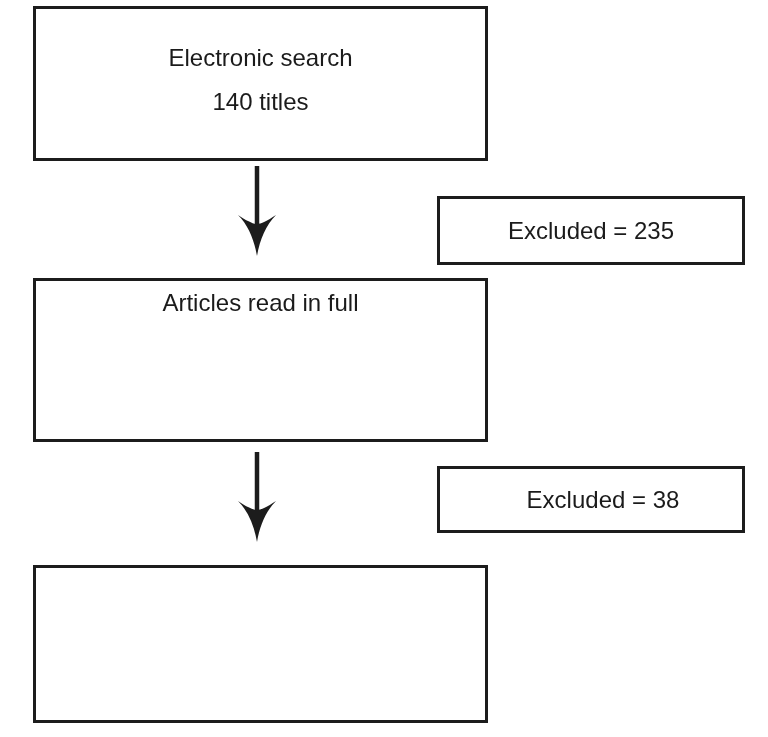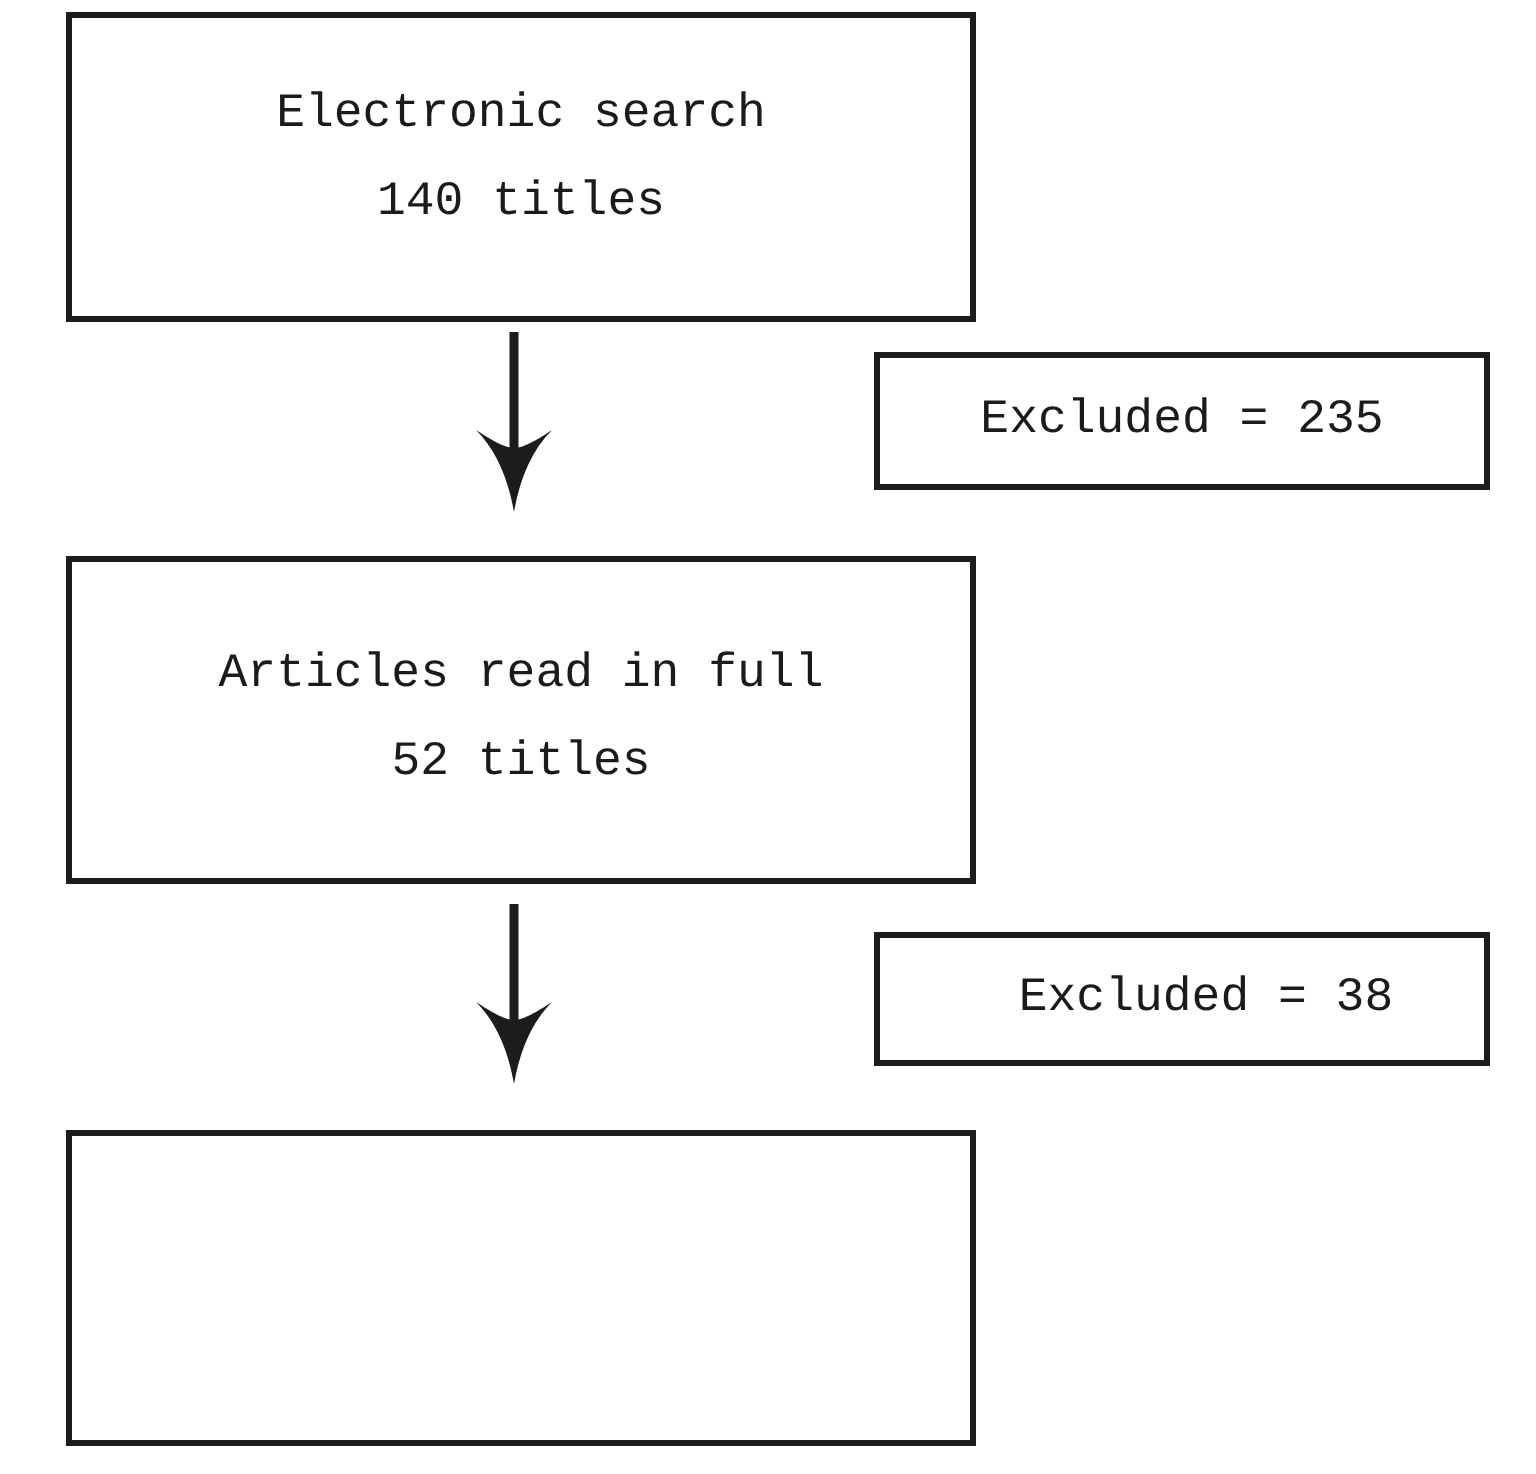--- a/index.html
+++ b/index.html
@@ -5,21 +5,21 @@
   html, body {
     margin: 0;
     padding: 0;
     background: #ffffff;
   }
   .canvas {
     position: relative;
     width: 768px;
     height: 737px;
     background: #ffffff;
-    font-family: Liberation Mono, monospace;
+    font-family: Liberation Sans, sans-serif;
     color: #1b1b1b;
     overflow: hidden;
   }
   .node-box {
     position: absolute;
     box-sizing: border-box;
     border: 3px solid #1c1c1c;
     background: #ffffff;
     display: flex;
     flex-direction: column;
@@ -27,29 +27,29 @@
     justify-content: center;
     text-align: center;
     font-size: 24px;
     line-height: 44px;
   }
   .main-box {
     left: 33px;
     width: 455px;
   }
   #box-electronic-search { top: 6px;   height: 155px; padding-bottom: 8px; }
-  #box-articles-read     { top: 278px; height: 164px; }
+  #box-articles-read     { top: 278px; height: 164px; justify-content: space-between; }
   #box-articles-selected { top: 565px; height: 158px; }
 
   .excl-box {
     left: 437px;
     width: 308px;
     font-size: 24px;
   }
-  #box-excluded-1 { top: 176px; height: 69px; }
+  #box-excluded-1 { top: 196px; height: 69px; }
   #box-excluded-2 { top: 466px; height: 67px; padding-left: 24px; }
 
   .arrow {
     position: absolute;
     left: 235px;
     width: 44px;
     height: 90px;
   }
   #arrow-1 { top: 166px; }
   #arrow-2 { top: 452px; }
@@ -68,21 +68,20 @@
     <line x1="22" y1="0" x2="22" y2="62" stroke-width="4.5" stroke="#1c1c1c"></line>
     <path d="M 22 90 C 19 73, 13 59, 3 49 C 12 55, 18 58, 22 58 C 26 58, 32 55, 41 49 C 31 59, 25 73, 22 90 Z" fill="#1c1c1c"></path>
   </svg>
 
   <div class="node-box excl-box" id="box-excluded-1">
     <div>Excluded = 235</div>
   </div>
 
   <div class="node-box main-box" id="box-articles-read">
     <div>Articles read in full</div>
-    <div>52 titles</div>
   </div>
 
   <svg class="arrow" id="arrow-2" viewBox="0 0 44 90" aria-hidden="true">
     <line x1="22" y1="0" x2="22" y2="62" stroke-width="4.5" stroke="#1c1c1c"></line>
     <path d="M 22 90 C 19 73, 13 59, 3 49 C 12 55, 18 58, 22 58 C 26 58, 32 55, 41 49 C 31 59, 25 73, 22 90 Z" fill="#1c1c1c"></path>
   </svg>
 
   <div class="node-box excl-box" id="box-excluded-2">
     <div>Excluded = 38</div>
   </div>

